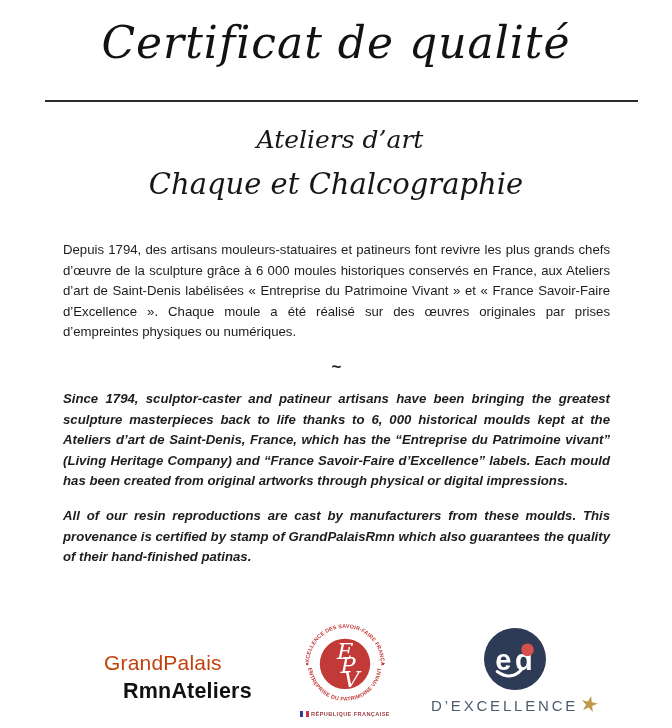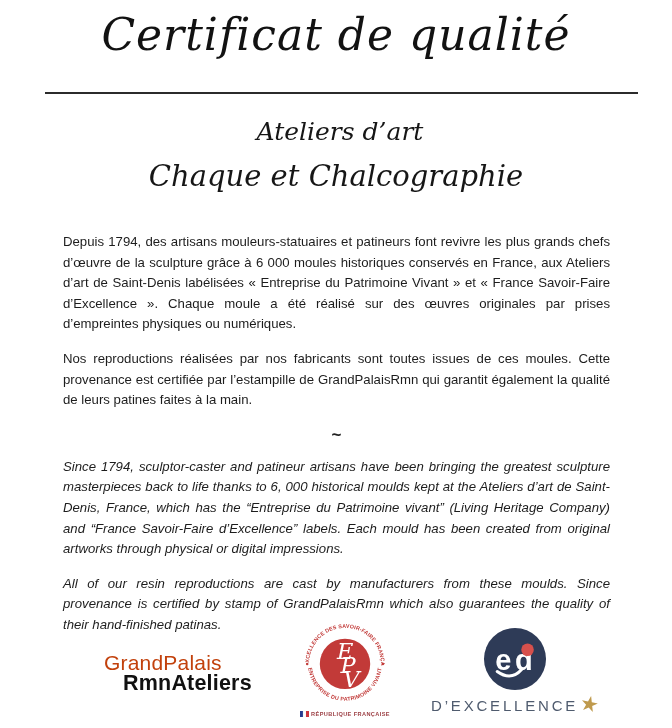--- a/index.html
+++ b/index.html
@@ -9,21 +9,21 @@
     width: 672px;
     height: 728px;
     background: #ffffff;
     overflow: hidden;
     font-family: "Liberation Sans", sans-serif;
     color: #1d1d1d;
     margin: 0 auto;
   }
   
   .title {
-    padding-top: 2px;
+    padding-top: 10px;
     text-align: center;
     font-family: "DejaVu Serif", serif;
     font-style: italic;
     font-weight: 400;
     font-size: 44px;
     line-height: 66px;
     color: #121212;
     letter-spacing: 1px;
   }
   .rule {
@@ -58,21 +58,21 @@
   }
   .textcol p {
     font-size: 13.2px;
     line-height: 20.6px;
     text-align: justify;
     margin-bottom: 14px;
     color: #1d1d1d;
   }
   .textcol p.en {
     font-style: italic;
-    font-weight: normal;
+    font-weight: bold;
     font-family: "Liberation Sans", sans-serif;
   }
   .tilde {
     text-align: center;
     font-size: 17px;
     font-weight: bold;
     margin: 2px 0 12px 0;
     color: #222;
   }
   
@@ -85,21 +85,21 @@
   }
   .logo-gp {
     position: absolute;
     left: 104px;
     top: 36px;
     font-family: "Liberation Sans", sans-serif;
     line-height: 21px;
     white-space: nowrap;
   }
   .logo-gp .l1 { font-size: 21px; font-weight: 400; letter-spacing: 0.2px; }
-  .logo-gp .l2 { font-size: 21.5px; font-weight: bold; margin-left: 19px; letter-spacing: 0.2px; }
+  .logo-gp .l2 { font-size: 21.5px; font-weight: bold; margin-left: 19px; letter-spacing: 0.2px; margin-top: 8px; }
   .logo-epv {
     position: absolute;
     left: 298px;
     top: 2px;
     width: 94px;
     text-align: center;
   }
   .epv-caption {
     margin-top: -1px;
     font-size: 5.6px;
@@ -150,24 +150,23 @@
 
   <div class="title">Certificat de qualité</div>
 
   <hr class="rule">
 
   <div class="subtitle-1">Ateliers d’art</div>
   <div class="subtitle-2">Chaque et Chalcographie</div>
 
   <div class="textcol">
     <p>Depuis 1794, des artisans mouleurs-statuaires et patineurs font revivre les plus grands chefs d’œuvre de la sculpture grâce à 6 000 moules historiques conservés en France, aux Ateliers d’art de Saint-Denis labélisées « Entreprise du Patrimoine Vivant » et « France Savoir-Faire d’Excellence ». Chaque moule a été réalisé sur des œuvres originales par prises d’empreintes physiques ou numériques.</p>
-    <p>Nos reproductions réalisées par nos fabricants sont toutes issues de ces moules. Cette provenance est certifiée par l’estampille de GrandPalaisRmn qui garantit également la qualité de leurs patines faites à la main.</p>
     <div class="tilde">~</div>
     <p class="en">Since 1794, sculptor-caster and patineur artisans have been bringing the greatest sculpture masterpieces back to life thanks to 6, 000 historical moulds kept at the Ateliers d’art de Saint-Denis, France, which has the “Entreprise du Patrimoine vivant” (Living Heritage Company) and “France Savoir-Faire d’Excellence” labels. Each mould has been created from original artworks through physical or digital impressions.</p>
-    <p class="en">All of our resin reproductions are cast by manufacturers from these moulds. Since provenance is certified by stamp of GrandPalaisRmn which also guarantees the quality of their hand-finished patinas.</p>
+    <p class="en">All of our resin reproductions are cast by manufacturers from these moulds. This provenance is certified by stamp of GrandPalaisRmn which also guarantees the quality of their hand-finished patinas.</p>
   </div>
 
   <div class="logos">
 
     <div class="logo-gp">
       <div class="l1" style="color:#c2410c;">GrandPalais</div>
       <div class="l2" style="color:#111111;">RmnAteliers</div>
     </div>
 
     <div class="logo-epv">

